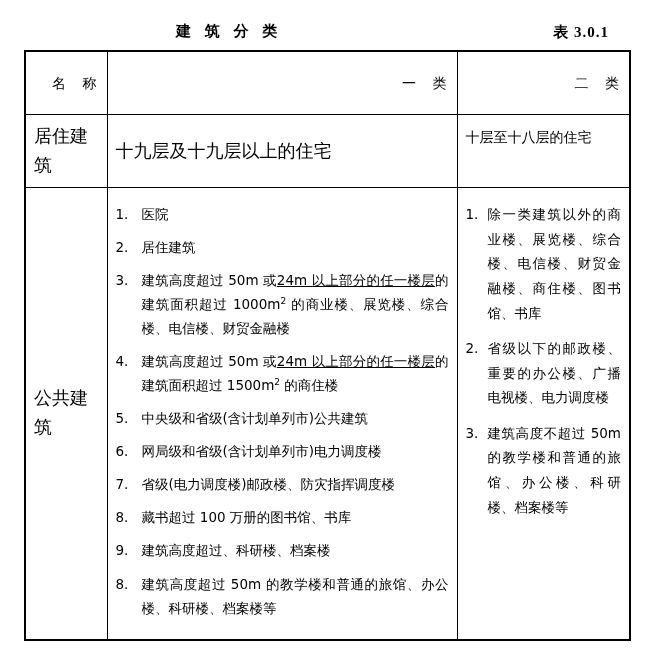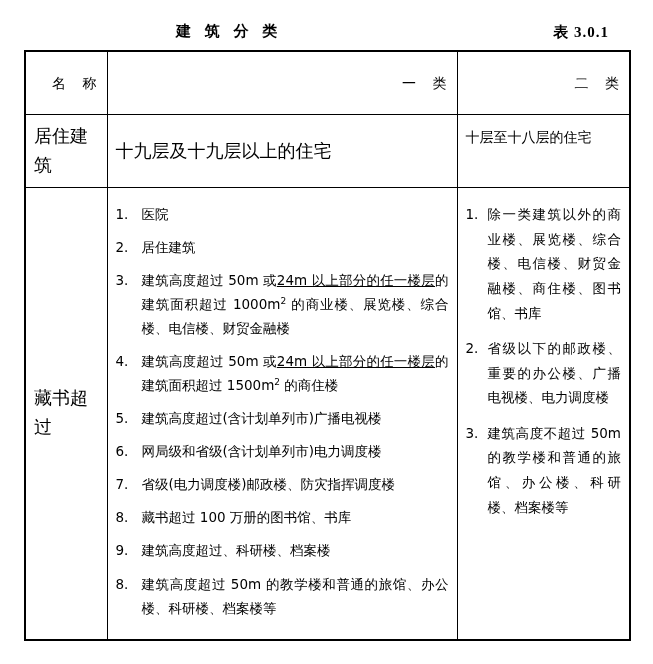--- a/index.html
+++ b/index.html
@@ -154,28 +154,28 @@
         <td class="head-cell"><span>二    类</span></td>
       </tr>
 
       <tr>
         <td class="rowlabel mid">居住建筑</td>
         <td class="cell-plain">十九层及十九层以上的住宅</td>
         <td class="cell-plain-two">十层至十八层的住宅</td>
       </tr>
 
       <tr>
-        <td class="rowlabel mid">藏书超过</td>
+        <td class="rowlabel mid">公共建筑</td>
         <td class="big-cell">
           <ol class="numlist one" id="list-one">
               <li><span class="num">1.</span><span>医院</span></li>
               <li><span class="num">2.</span><span>居住建筑</span></li>
               <li><span class="num">3.</span><span>建筑高度超过 50m 或<u>24m 以上部分的任一楼层</u>的建筑面积超过 1000m<sup>2</sup> 的商业楼、展览楼、综合楼、电信楼、财贸金融楼</span></li>
               <li><span class="num">4.</span><span>建筑高度超过 50m 或<u>24m 以上部分的任一楼层</u>的建筑面积超过 1500m<sup>2</sup> 的商住楼</span></li>
-              <li><span class="num">5.</span><span>建筑高度超过(含计划单列市)广播电视楼</span></li>
+              <li><span class="num">5.</span><span>中央级和省级(含计划单列市)公共建筑</span></li>
               <li><span class="num">6.</span><span>网局级和省级(含计划单列市)电力调度楼</span></li>
               <li><span class="num">7.</span><span>省级(电力调度楼)邮政楼、防灾指挥调度楼</span></li>
               <li><span class="num">8.</span><span>藏书超过 100 万册的图书馆、书库</span></li>
               <li><span class="num">9.</span><span>建筑高度超过、科研楼、档案楼</span></li>
               <li><span class="num">8.</span><span>建筑高度超过 50m 的教学楼和普通的旅馆、办公楼、科研楼、档案楼等</span></li>
             </ol>
         </td>
         <td class="big-cell-two">
           <ol class="numlist two" id="list-two">
               <li><span class="num">1.</span><span>除一类建筑以外的商业楼、展览楼、综合楼、电信楼、财贸金融楼、商住楼、图书馆、书库</span></li>

